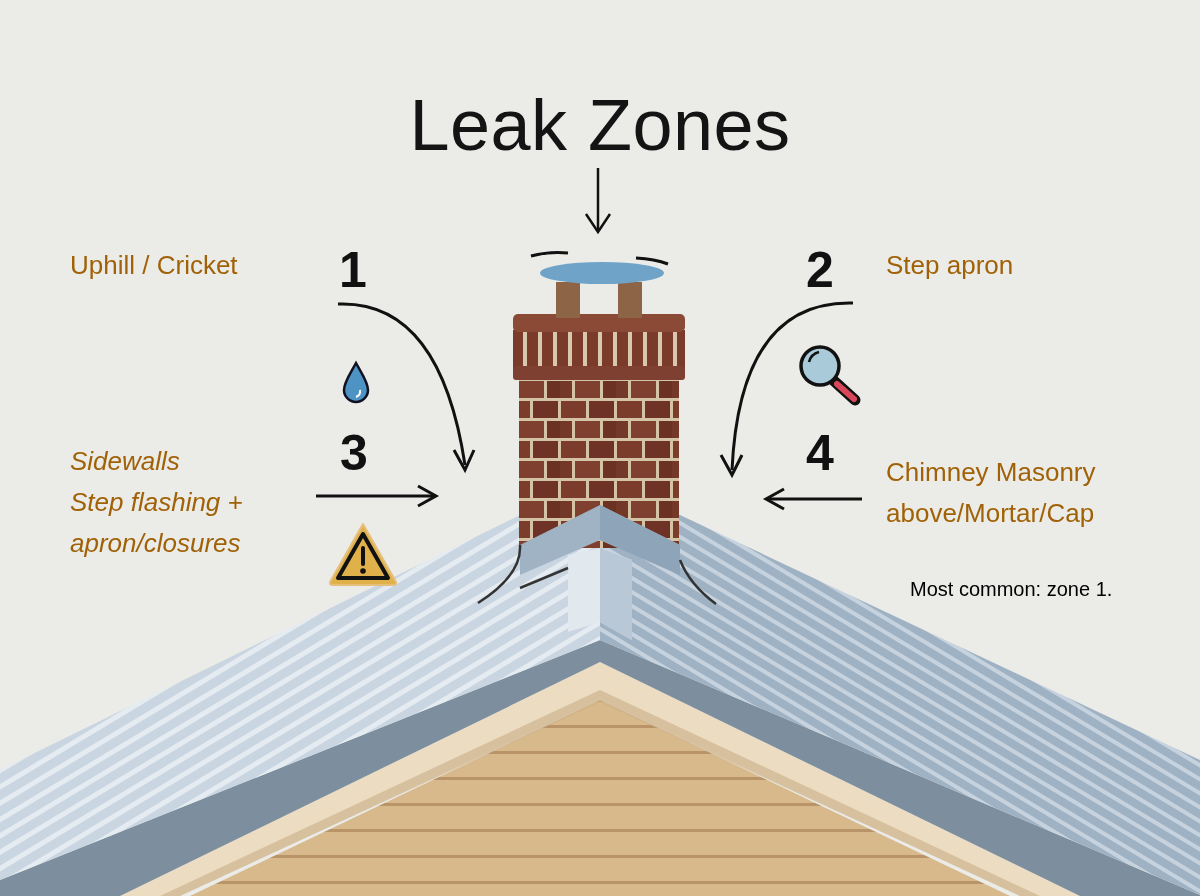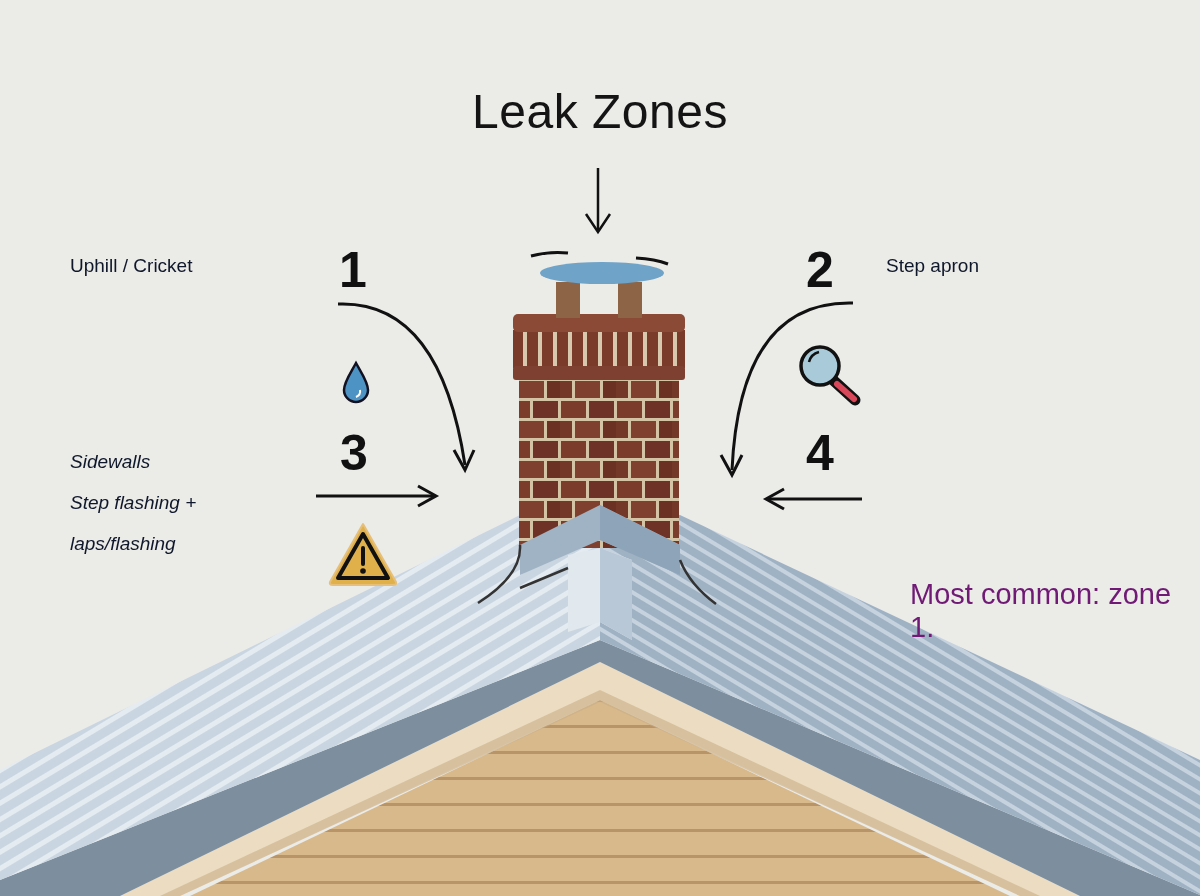--- a/index.html
+++ b/index.html
@@ -6,32 +6,32 @@
     body {
       width: 1200px; height: 896px; overflow: hidden;
       background: #ebebe8;
       font-family: "Liberation Sans", "DejaVu Sans", sans-serif;
       color: #111;
       position: relative;
     }
     .scene { position: absolute; left: 0; top: 0; width: 1200px; height: 896px; }
     .title {
       position: absolute; left: 0; width: 1200px; top: 84px;
-      text-align: center; font-size: 48px; font-weight: normal; letter-spacing: 0.5px;
+      text-align: center; font-size: 72px; font-weight: normal; letter-spacing: 0.5px;
       color: #141414;
     }
     .label {
-      position: absolute; font-size: 19px; line-height: 41px; color: #0f172a;
+      position: absolute; font-size: 26px; line-height: 41px; color: #a16207;
     }
     .num {
       position: absolute; font-size: 50px; font-weight: bold; color: #111;
       line-height: 50px;
     }
     .note {
-      position: absolute; font-size: 29px; color: #701a75;
+      position: absolute; font-size: 20px; color: #000000;
     }
     .icon { position: absolute; }
   </style>
 </head>
 <body>
 
 <div class="scene">
 
   <svg width="1200" height="896" viewBox="0 0 1200 896" style="position:absolute;left:0;top:0;">
     <defs>
@@ -129,27 +129,29 @@
     <line x1="40" y1="40" x2="62" y2="60" stroke="#111" stroke-width="11" stroke-linecap="round"></line>
     <line x1="44" y1="44" x2="61" y2="59" stroke="#d9485a" stroke-width="6" stroke-linecap="round"></line>
     <circle cx="27" cy="26" r="19" fill="#a9cbd9" stroke="#111" stroke-width="3.5"></circle>
     <path d="M16 22 Q18 14 26 12" stroke="#111" stroke-width="2.5" fill="none"></path>
   </svg>
 
   <div class="num" style="left:340px;top:428px;">3</div>
   <div class="label" style="left:70px;top:441px;font-style:italic;">
     <div>Sidewalls</div>
     <div>Step flashing +</div>
-    <div>laps/flashing</div>
+    <div>apron/closures</div>
   </div>
   <svg class="icon" style="left:326px;top:520px;" width="74" height="68" viewBox="0 0 74 68">
     <path d="M37 4 L70 62 Q71 65 67 65 L7 65 Q3 65 4 62 Z" fill="#e0b04a" stroke="#e6c07a" stroke-width="2" stroke-linejoin="round"></path>
     <path d="M37 14 L62 58 L12 58 Z" fill="none" stroke="#111" stroke-width="4" stroke-linejoin="round"></path>
     <line x1="37" y1="28" x2="37" y2="44" stroke="#111" stroke-width="4" stroke-linecap="round"></line>
     <circle cx="37" cy="51" r="2.8" fill="#111"></circle>
   </svg>
 
   <div class="num" style="left:806px;top:428px;">4</div>
   <div class="label" style="left:886px;top:452px;">
+    <div>Chimney Masonry</div>
+    <div>above/Mortar/Cap</div>
   </div>
 
   <div class="note" style="left:910px;top:578px;">Most common: zone 1.</div>
 </div>
 
 </body></html>

